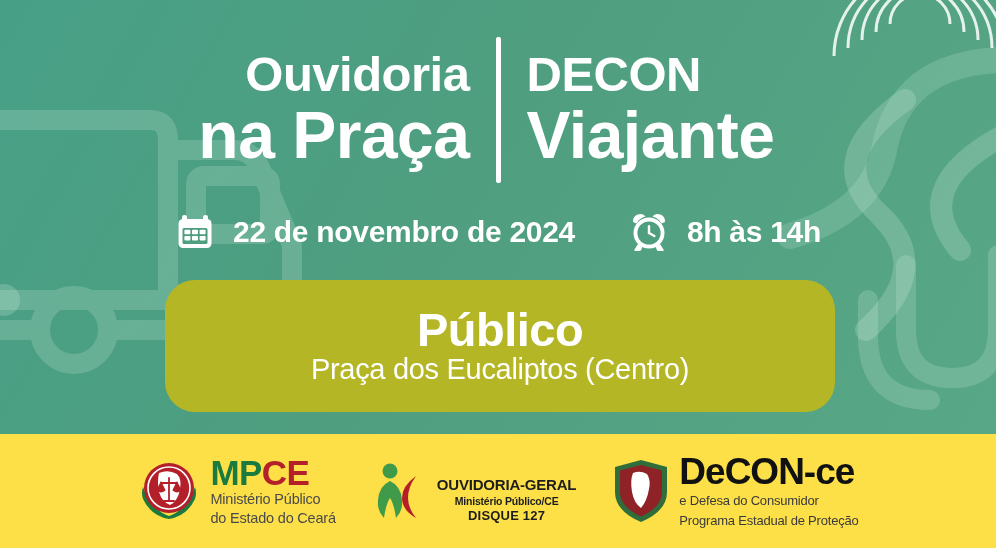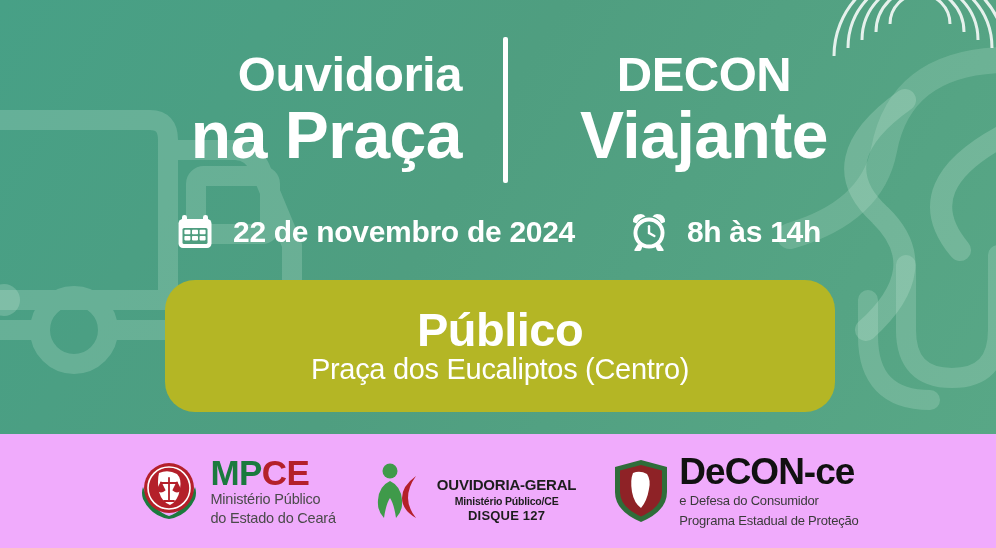--- a/index.html
+++ b/index.html
@@ -56,26 +56,26 @@
 
   .headline-col {
     display: flex;
     flex-direction: column;
     justify-content: center;
   }
 
   .headline-col.left {
     align-items: flex-end;
     text-align: left;
-    padding-right: 41px;
+    padding-right: 26px;
     width: 340px;
   }
 
   .headline-col.right {
-    align-items: center;
+    align-items: flex-start;
     text-align: left;
     padding-left: 26px;
     width: 340px;
   }
 
   .headline-divider {
     width: 5px;
     height: 146px;
     background: #ffffff;
     border-radius: 2px;
@@ -171,21 +171,21 @@
     white-space: nowrap;
   }
 
   
   .footer {
     position: absolute;
     left: 0;
     top: 434px;
     width: 996px;
     height: 114px;
-    background: #f0abfc;
+    background: #fde047;
     display: flex;
     align-items: center;
     justify-content: center;
     gap: 36px;
   }
 
   .logo {
     display: flex;
     align-items: center;
     gap: 9px;

